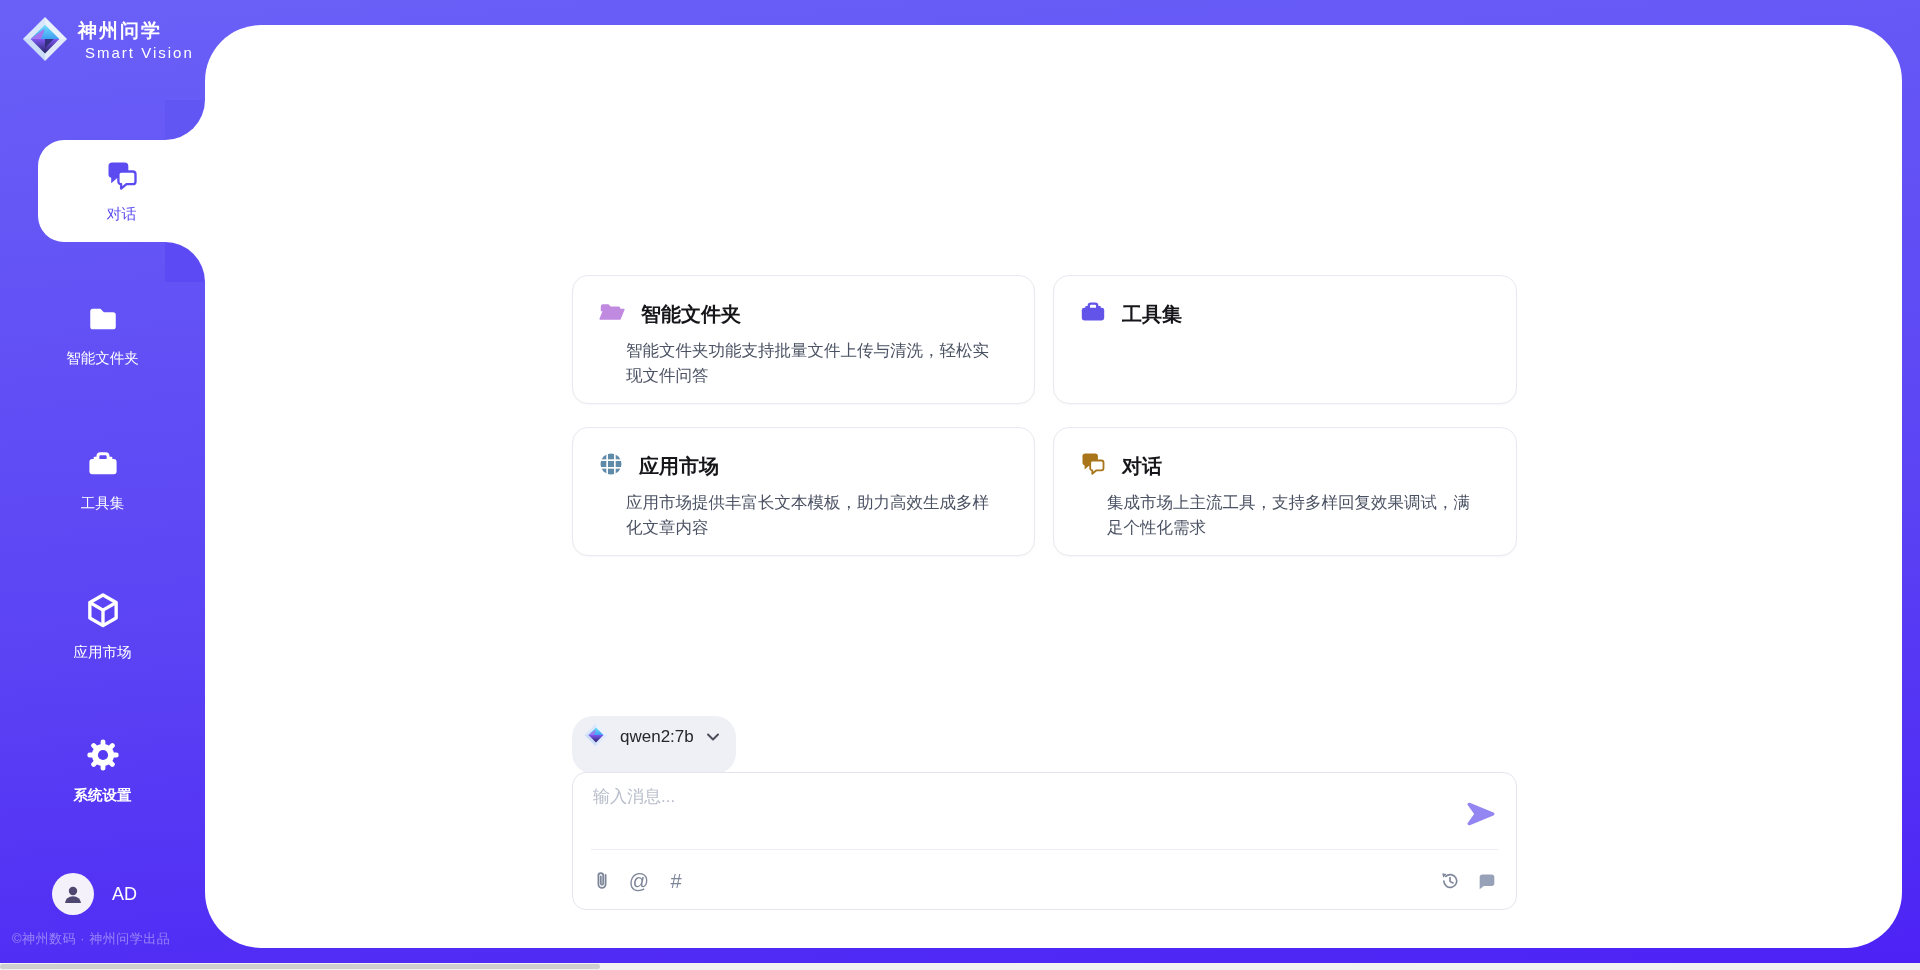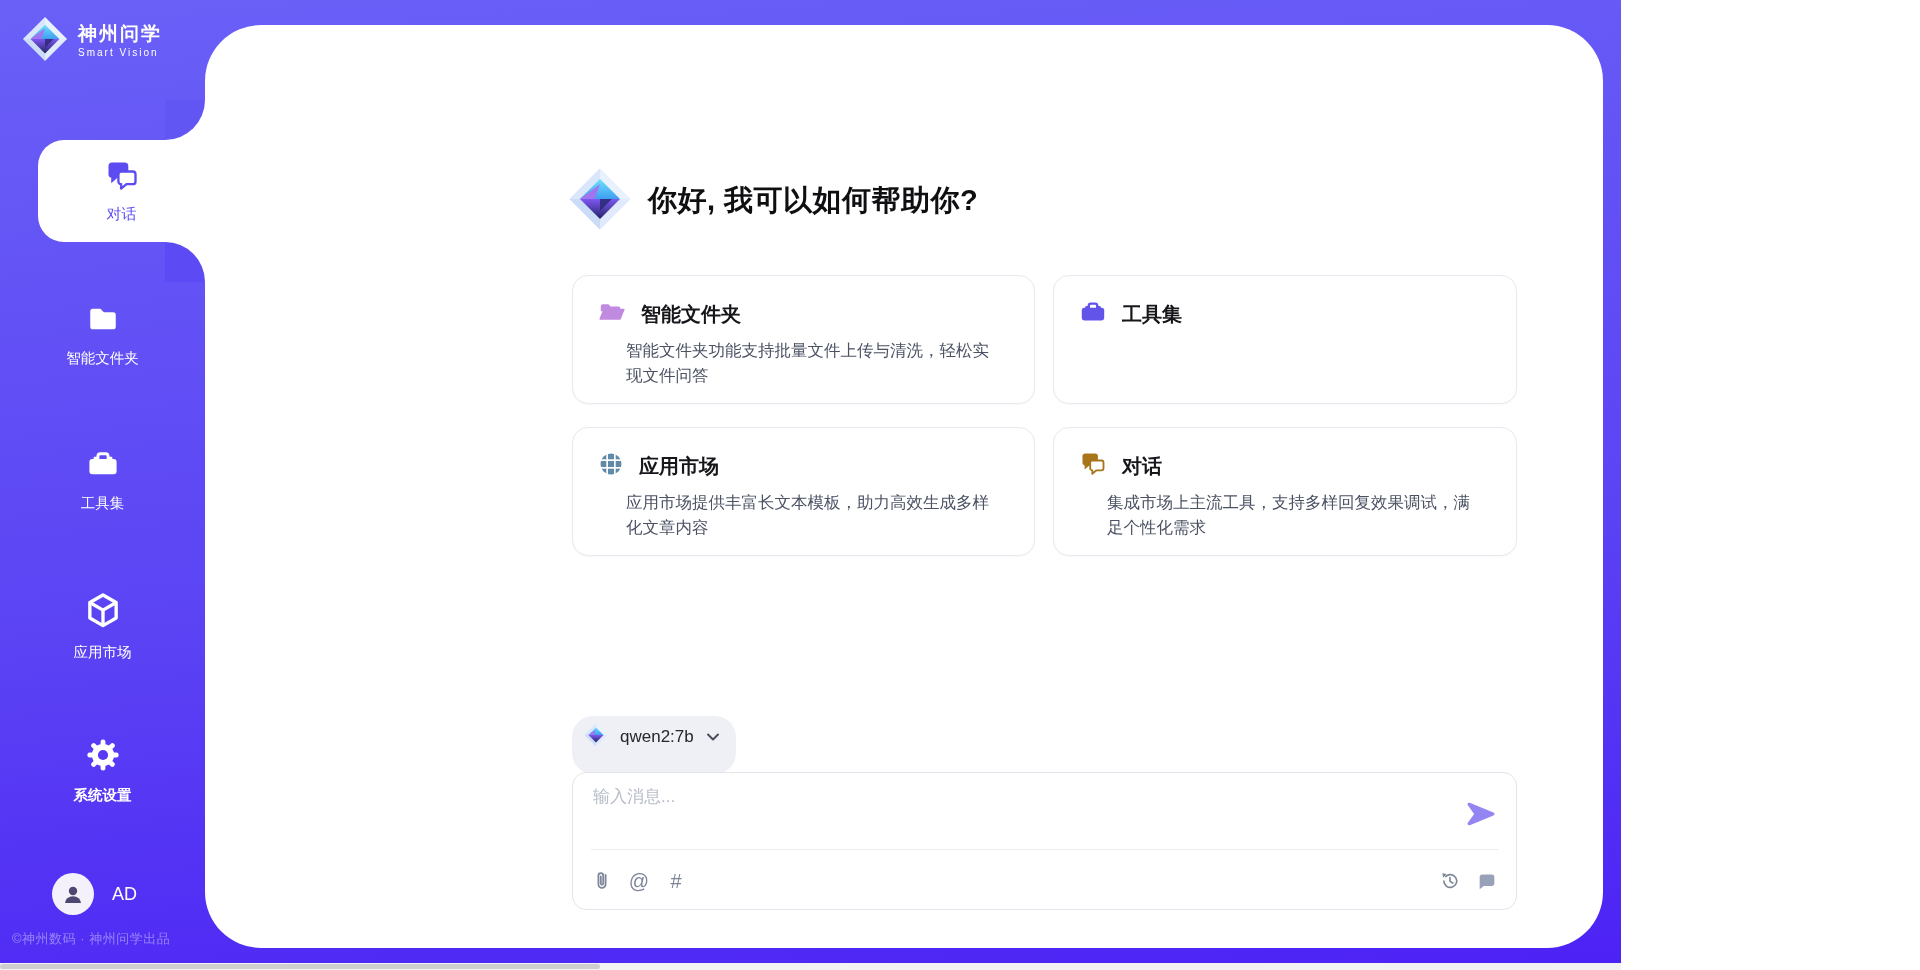--- a/index.html
+++ b/index.html
@@ -1,25 +1,25 @@
 <!DOCTYPE html>
 <html><head>
 <meta charset="utf-8">
 <style>
   html,body{margin:0;padding:0;}
   body{font-family:"Liberation Sans","DejaVu Sans",sans-serif;}
-  .screen{position:relative;width:1621px;height:970px;overflow:hidden;
+  .screen{position:relative;width:1920px;height:970px;overflow:hidden;
     background:linear-gradient(175deg,#6a60f7 0%,#5b43f4 58%,#4c22f5 100%);}
 
   
   .sidebar{position:absolute;left:0;top:0;width:205px;height:100%;z-index:2;}
   .brand{position:absolute;left:22px;top:16px;display:flex;align-items:center;gap:10px;}
   .brand-text{display:flex;flex-direction:column;line-height:1.15;}
   .brand-name{color:#fff;font-size:19px;font-weight:700;letter-spacing:2px;}
-  .brand-sub{color:#fff;font-size:10px;letter-spacing:2px;margin-top:2px;}
+  .brand-sub{color:#fff;font-size:15px;letter-spacing:2px;margin-top:2px;margin-left:7px;}
 
   .tab-active{position:absolute;left:38px;top:140px;width:167px;height:102px;background:#fff;
     border-radius:26px 0 0 26px;z-index:3;display:flex;flex-direction:column;align-items:center;justify-content:center;gap:7px;}
   .fillet{position:absolute;width:40px;height:40px;left:165px;background:#fff;z-index:2;}
   .fillet.top{top:100px;}
   .fillet.bottom{top:242px;}
   .fillet.top::before{content:'';position:absolute;inset:0;background:#6156f4;border-bottom-right-radius:40px;}
   .fillet.bottom::before{content:'';position:absolute;inset:0;background:#5c4bf4;border-top-right-radius:40px;}
   .tab-label{color:#5b4bf0;font-size:15px;font-weight:500;}
 
@@ -181,35 +181,20 @@
         </svg>
       </span>
       <span class="user-name">AD</span>
     </div>
 
     <div class="side-footer">©神州数码 · 神州问学出品</div>
   </div>
 
   <div class="panel">
 
-    <div class="hero">
-      <span>
-        <svg width="64" height="64" viewBox="0 0 48 48">
-          <polygon points="24,1 47,24 24,24" fill="#e9f1fd"></polygon>
-          <polygon points="24,1 24,24 1,24" fill="#d9e6fb"></polygon>
-          <polygon points="1,24 24,24 24,47" fill="#cbdcf8"></polygon>
-          <polygon points="24,24 47,24 24,47" fill="#e0eafc"></polygon>
-          <polygon points="24,9 39,24 9,24" fill="url(#gem-top)"></polygon>
-          <polygon points="24,13 9,24 20,24" fill="#a275f0"></polygon>
-          <polygon points="9,24 39,24 24,39" fill="url(#gem-bot)"></polygon>
-          <polygon points="24,24 33,24 24,33" fill="#2a2a72" opacity="0.85"></polygon>
-        </svg>
-      </span>
-      <span class="hero-title">你好, 我可以如何帮助你?</span>
-    </div>
 
     <div class="cards">
 
       <div class="card">
         <div class="card-head">
           <span>
             <svg width="30" height="28" viewBox="0 0 40 40">
               <path d="M4,12 q0,-3 3,-3 h8 l3,3 h11 q3,0 3,3 v4 h-28 z" fill="#c08ae0"></path>
               <polygon points="3,30 8.5,16.5 37,16.5 31.5,30" fill="#c08ae0" stroke="#c08ae0" stroke-width="2" stroke-linejoin="round"></polygon>
             </svg>

